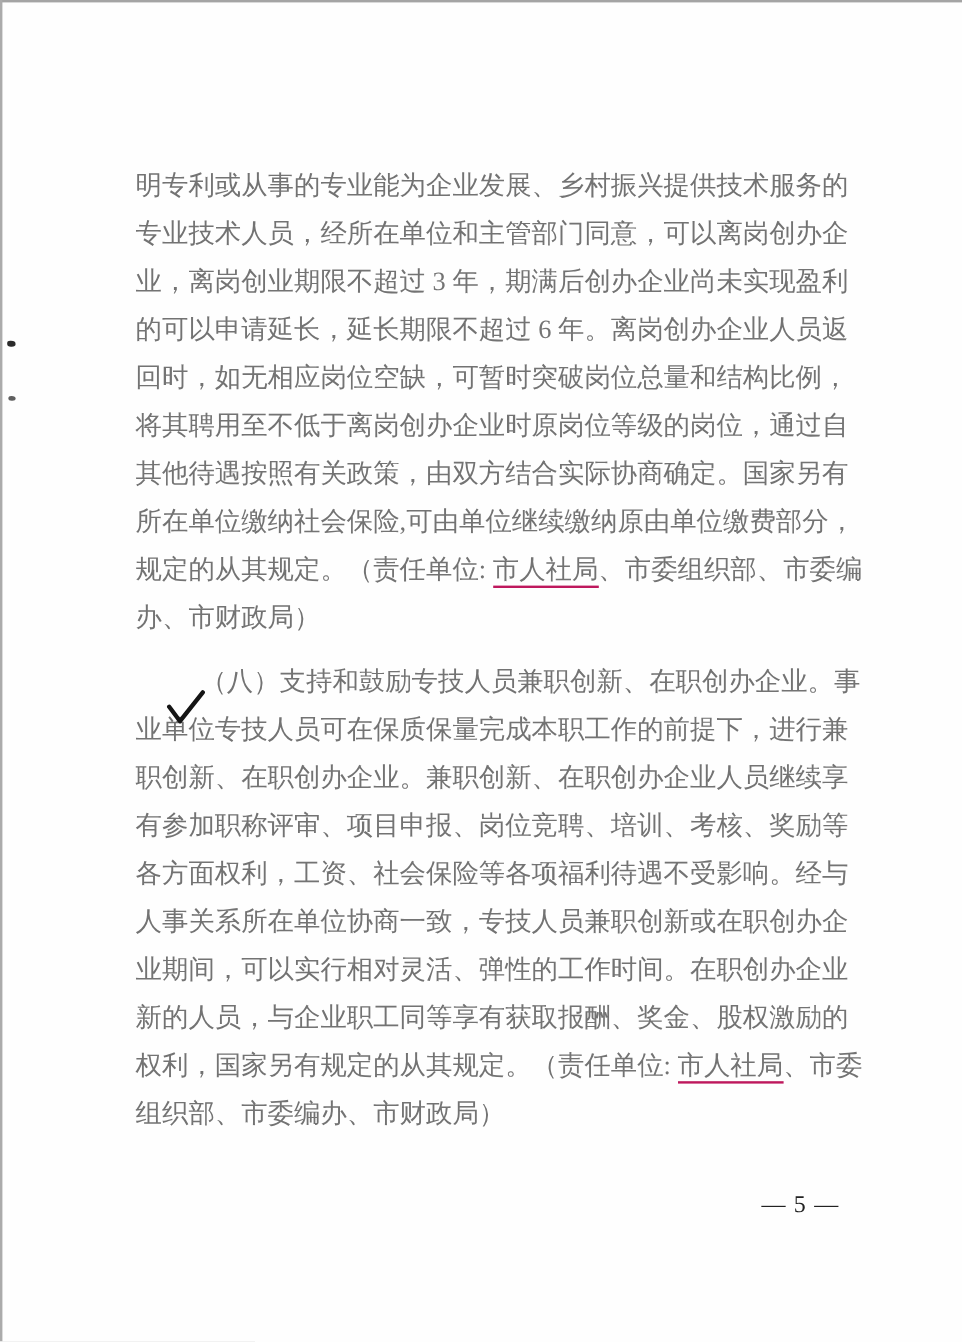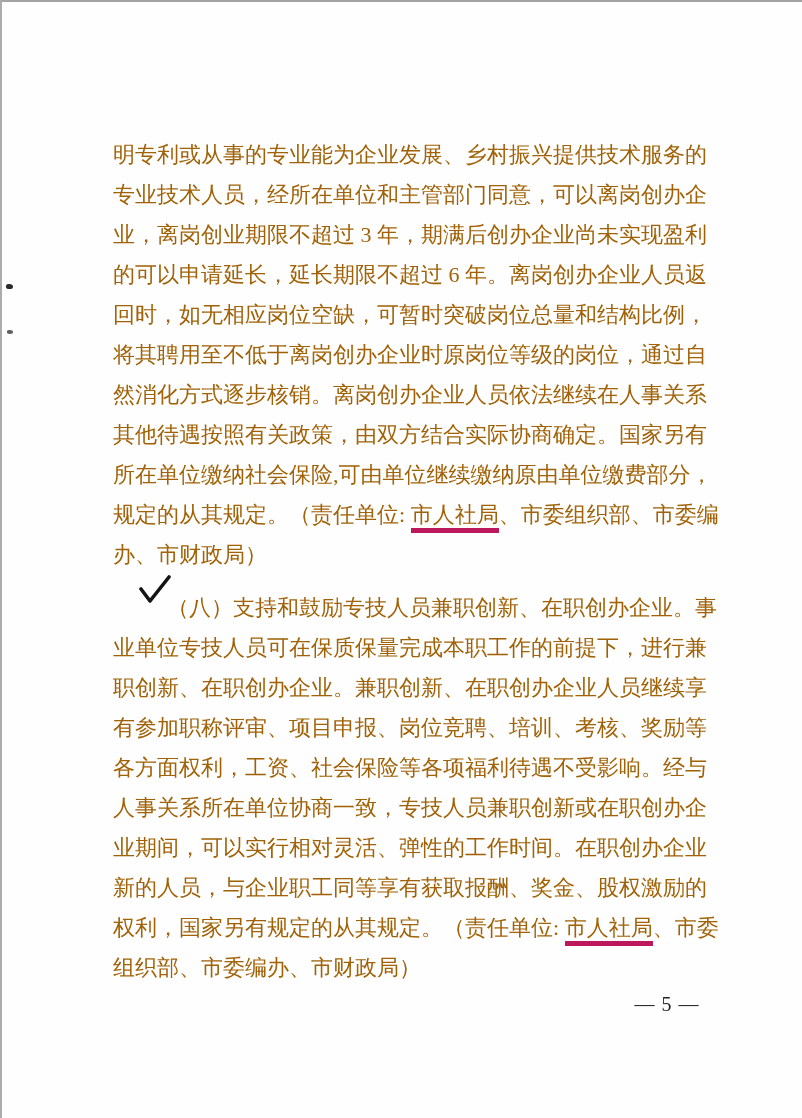--- a/index.html
+++ b/index.html
@@ -17,39 +17,39 @@
     width: 802px; height: 2px; background: #a4a4a4;
   }
   .edge-left {
     position: absolute; left: 0; top: 0;
     width: 2px; height: 1118px; background: #ababab;
   }
   .text-block {
     position: absolute;
     left: 113px; top: 135px;
     width: 588px;
-    color: #a16207;
+    color: #737373;
   }
   .text-line {
     height: 40px;
     line-height: 40px;
     font-size: 22px;
     text-align: justify;
     text-align-last: justify;
     text-justify: inter-character;
     white-space: nowrap;
     overflow: visible;
   }
   .text-line.last {
     text-align: center;
     text-align-last: left;
   }
   .text-line.indent { padding-left: 54px; margin-top: 13px; }
   .pen-underline {
-    border-bottom: 5px solid #be185d;
+    border-bottom: 2px solid #be185d;
     padding-bottom: 1px;
   }
   .checkmark {
     position: absolute;
     left: 138px; top: 575px;
     width: 34px; height: 30px;
   }
   .ink-speck {
     position: absolute;
     background: #2a2a2a;
@@ -76,21 +76,20 @@
   <div class="edge-left"></div>
 
   <div class="text-block">
     <div class="paragraph">
         <div class="text-line">明专利或从事的专业能为企业发展、乡村振兴提供技术服务的</div>
         <div class="text-line">专业技术人员，经所在单位和主管部门同意，可以离岗创办企</div>
         <div class="text-line">业，离岗创业期限不超过 3 年，期满后创办企业尚未实现盈利</div>
         <div class="text-line">的可以申请延长，延长期限不超过 6 年。离岗创办企业人员返</div>
         <div class="text-line">回时，如无相应岗位空缺，可暂时突破岗位总量和结构比例，</div>
         <div class="text-line">将其聘用至不低于离岗创办企业时原岗位等级的岗位，通过自</div>
-        <div class="text-line">然消化方式逐步核销。离岗创办企业人员依法继续在人事关系</div>
         <div class="text-line">其他待遇按照有关政策，由双方结合实际协商确定。国家另有</div>
         <div class="text-line">所在单位缴纳社会保险,可由单位继续缴纳原由单位缴费部分，</div>
         <div class="text-line">规定的从其规定。（责任单位: <span class="pen-underline">市人社局</span>、市委组织部、市委编</div>
         <div class="text-line last">办、市财政局）</div>
       </div>
     <div class="paragraph">
         <div class="text-line indent">（八）支持和鼓励专技人员兼职创新、在职创办企业。事</div>
         <div class="text-line">业单位专技人员可在保质保量完成本职工作的前提下，进行兼</div>
         <div class="text-line">职创新、在职创办企业。兼职创新、在职创办企业人员继续享</div>
         <div class="text-line">有参加职称评审、项目申报、岗位竞聘、培训、考核、奖励等</div>

